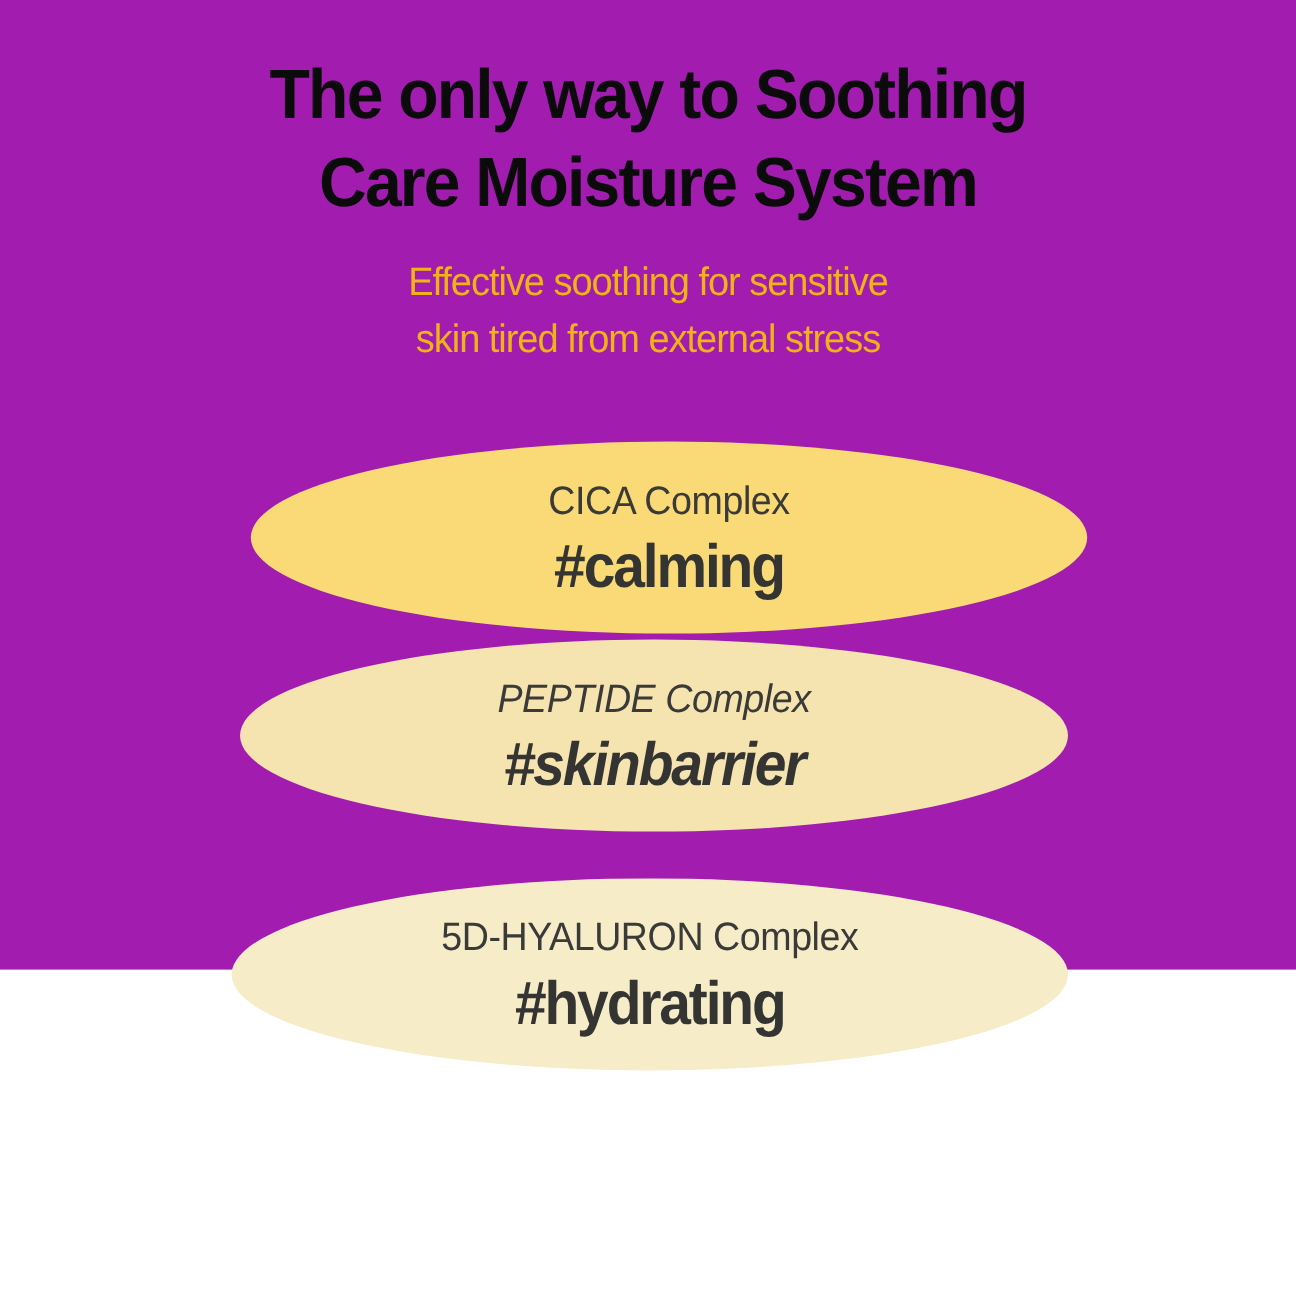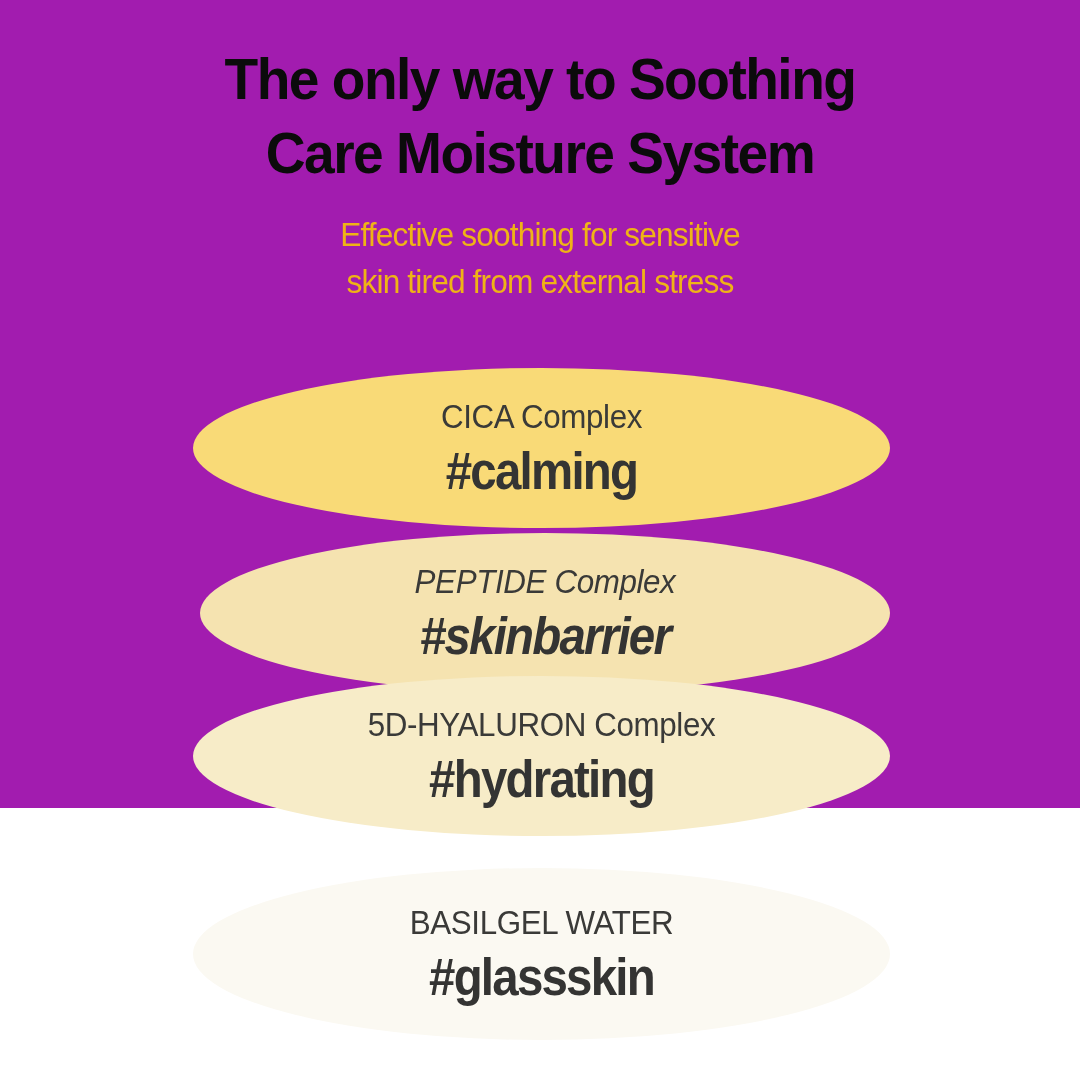--- a/index.html
+++ b/index.html
@@ -78,39 +78,39 @@
   .layer {
     position: absolute;
     display: flex;
     flex-direction: column;
     align-items: center;
     justify-content: center;
     border-radius: 50%;
   }
 
   .layer-1 {
-    left: 193px;
+    left: 209px;
     top: 368px;
     width: 697px;
     height: 160px;
     background: #F9DA77;
     z-index: 1;
   }
   .layer-2 {
     left: 200px;
     top: 533px;
     width: 690px;
     height: 160px;
     background: #F5E3B0;
     z-index: 2;
     font-style: italic;
   }
   .layer-3 {
     left: 193px;
-    top: 676px;
+    top: 732px;
     width: 697px;
     height: 160px;
     background: #F7ECC8;
     z-index: 3;
   }
   .layer-4 {
     left: 193px;
     top: 868px;
     width: 697px;
     height: 172px;
@@ -182,22 +182,16 @@
       </div>
     </div>
 
     <div class="layer layer-3" style="background: rgb(247, 236, 200);">
       <div class="layer-text">
         <span class="complex-name">5D-HYALURON Complex</span>
         <span class="hashtag">#hydrating</span>
       </div>
     </div>
 
-    <div class="layer layer-4" style="background: rgb(251, 249, 242);">
-      <div class="layer-text">
-        <span class="complex-name">BASILGEL WATER</span>
-        <span class="hashtag">#glassskin</span>
-      </div>
-    </div>
 
   </div>
 
 </div>
 
 </body></html>

